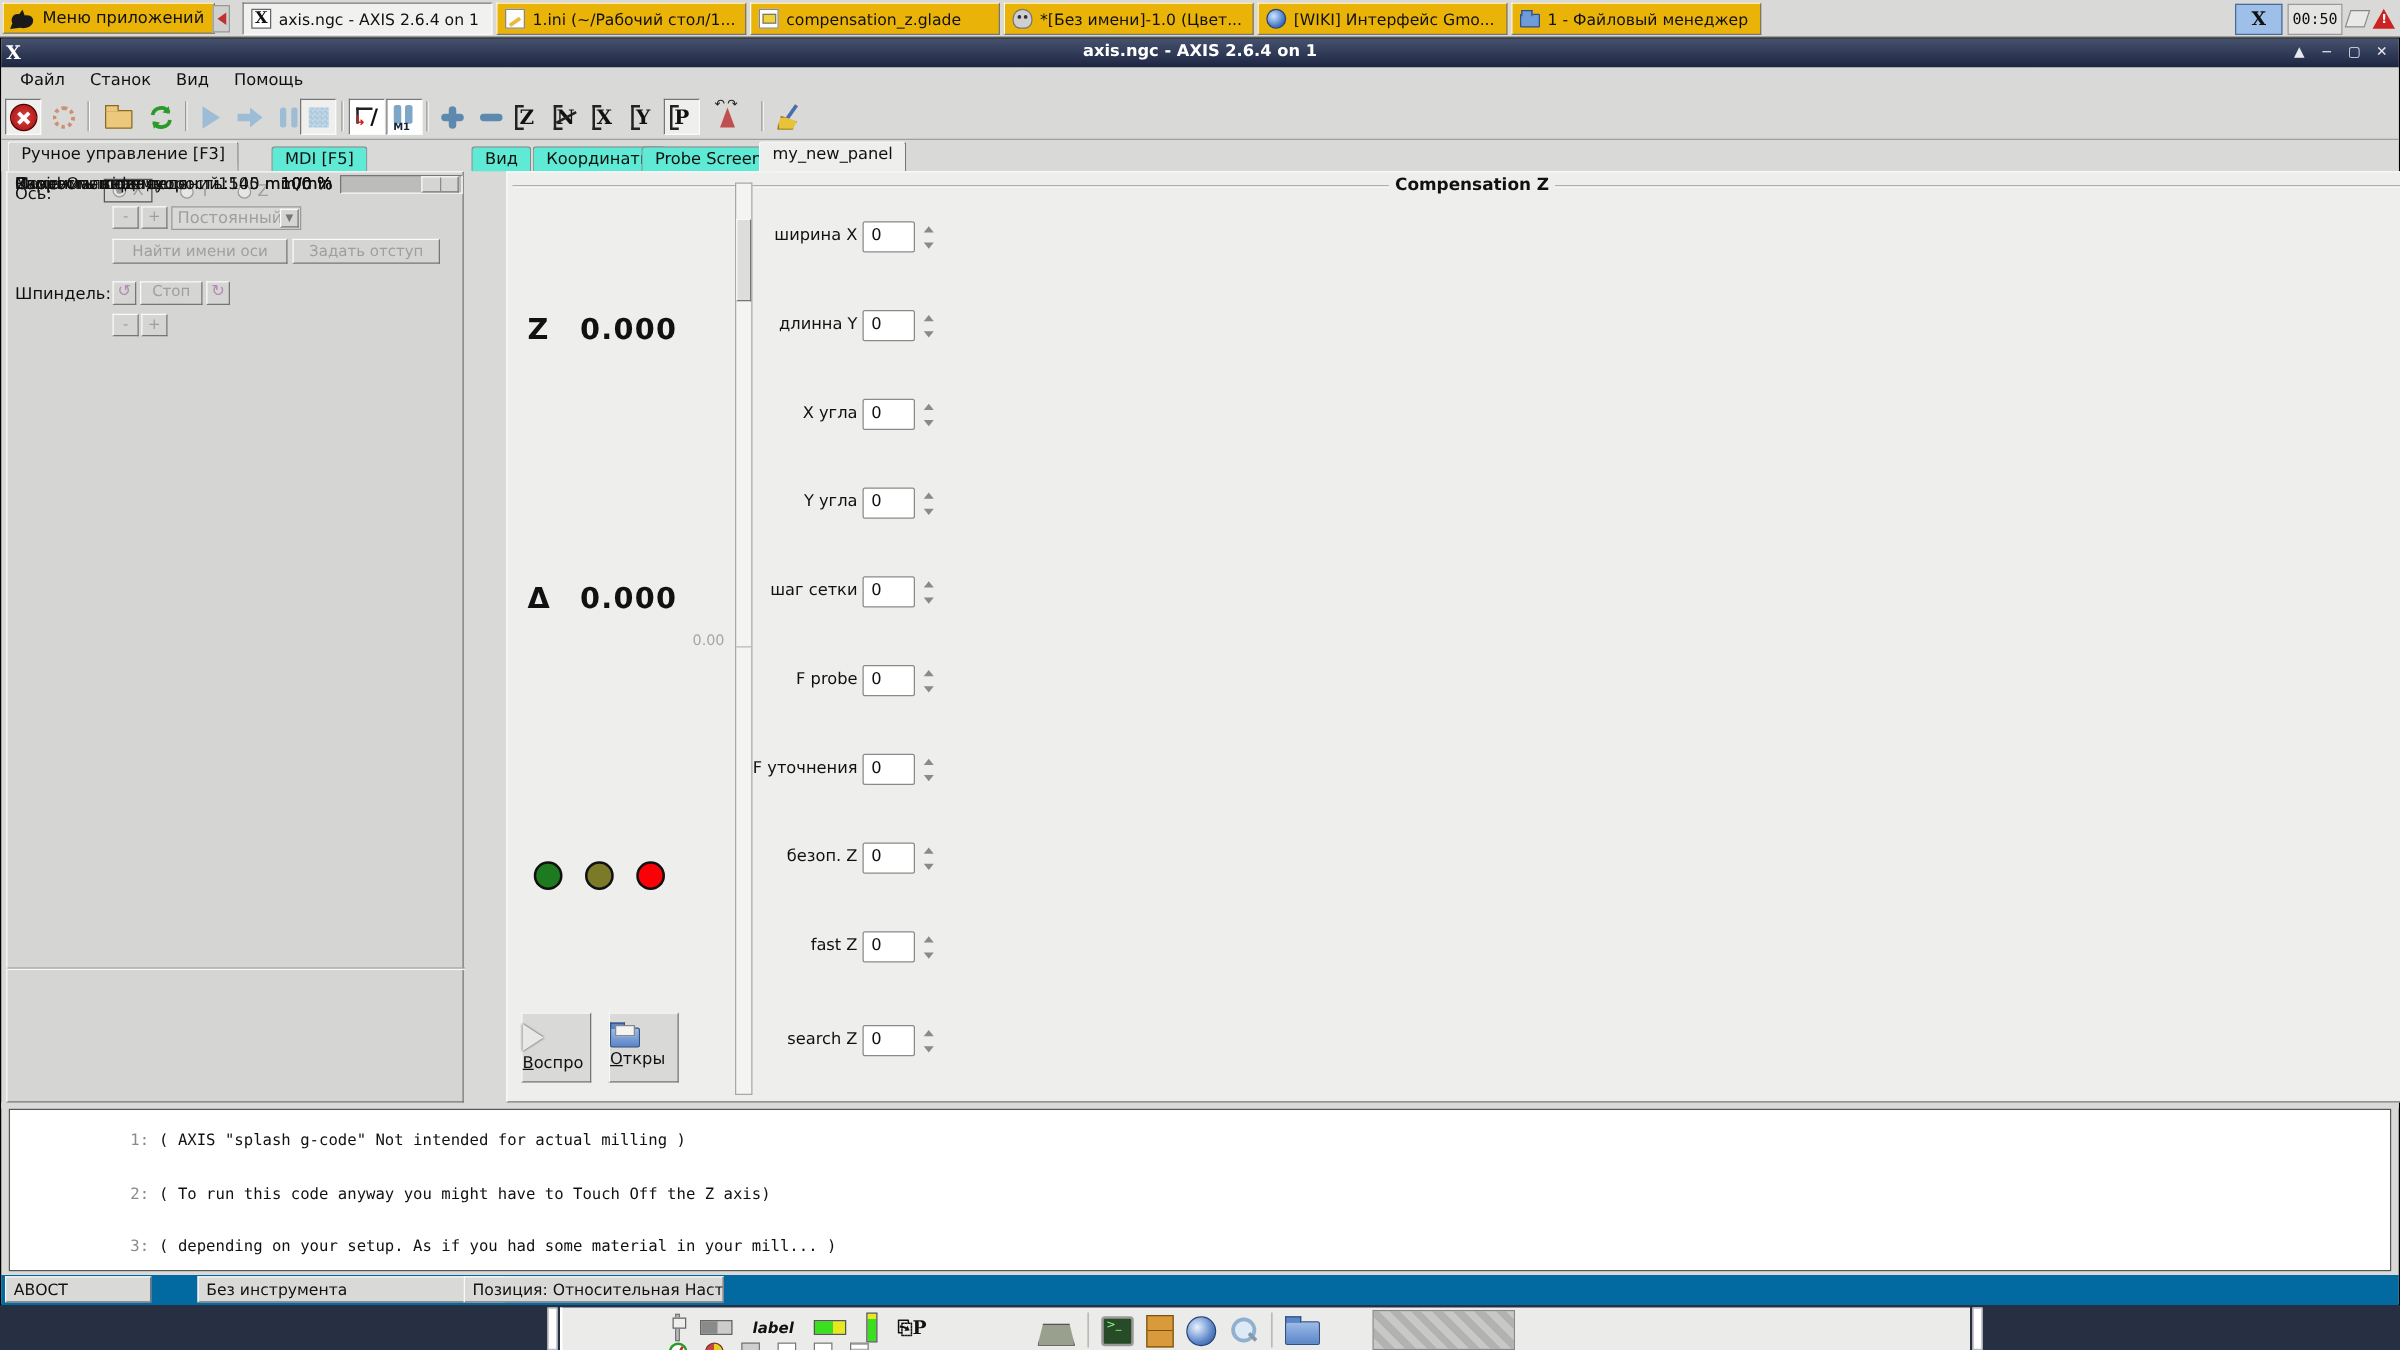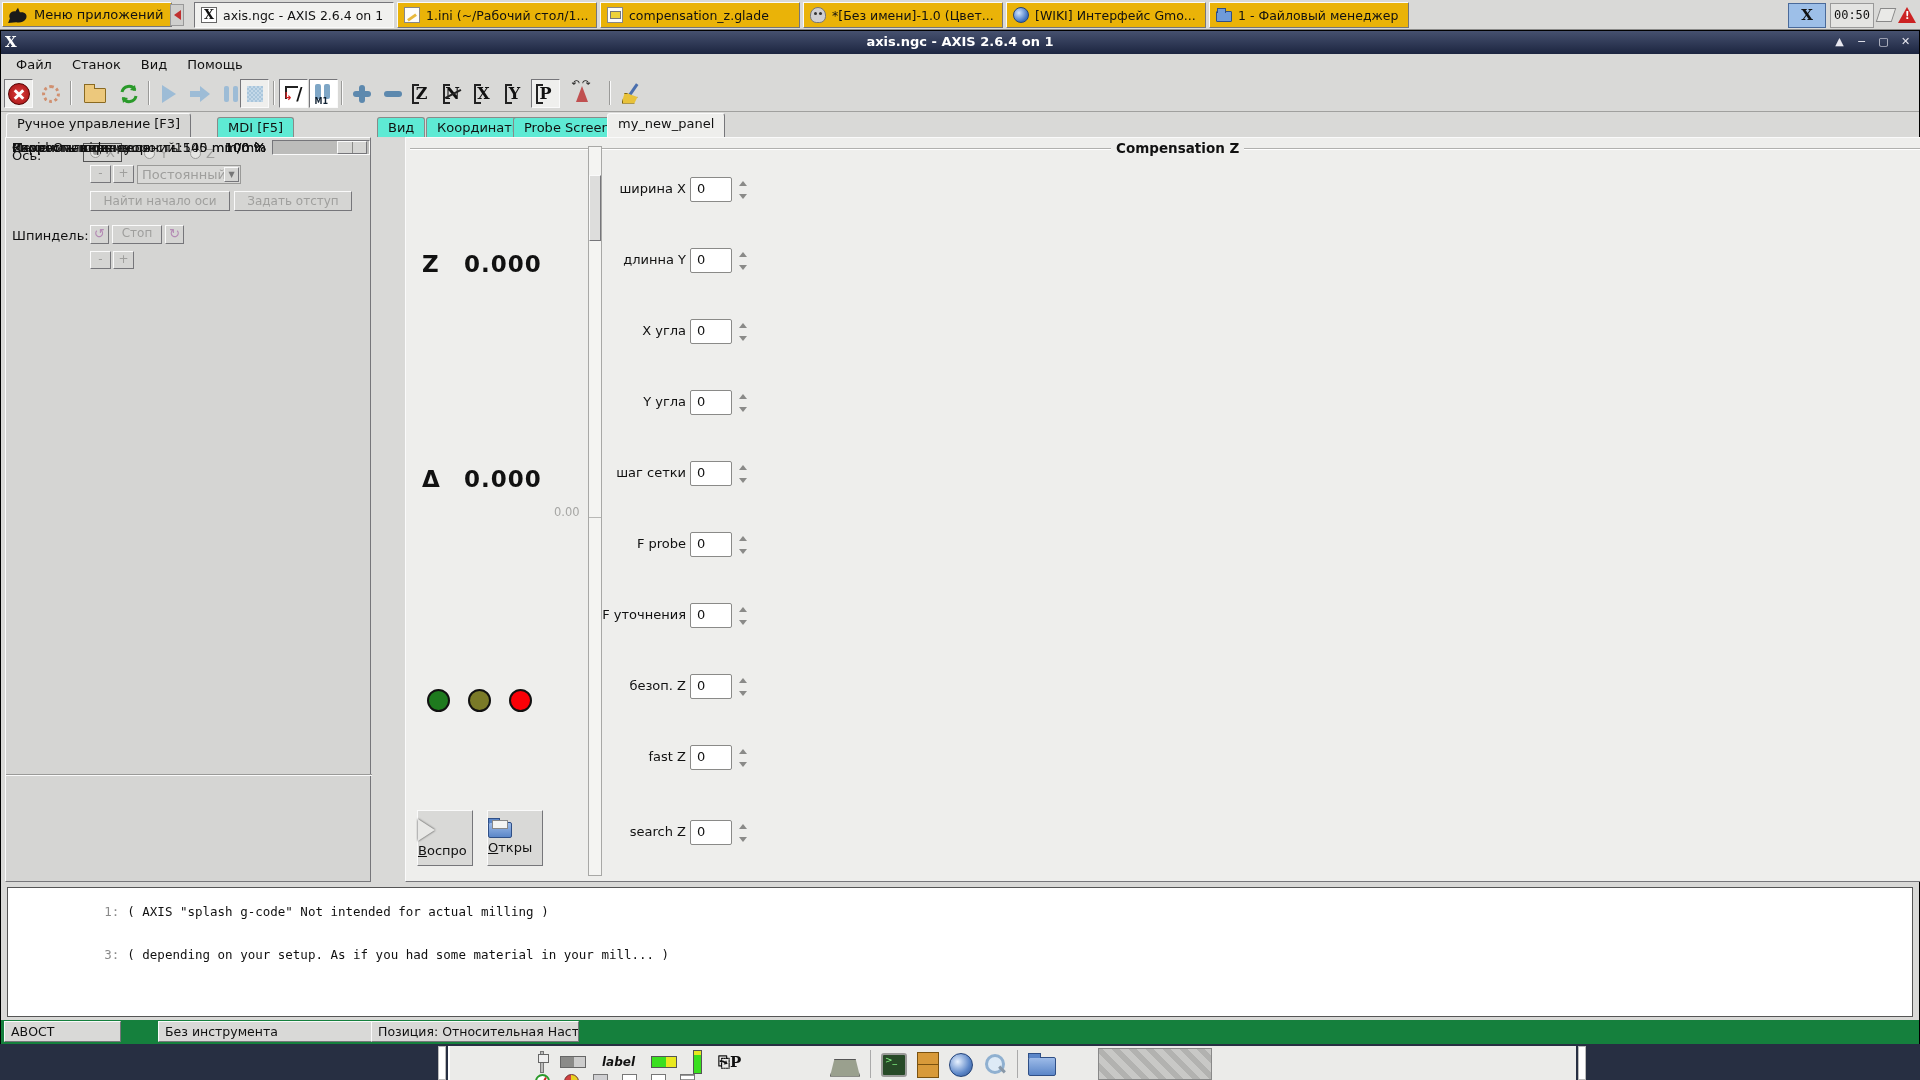--- a/index.html
+++ b/index.html
@@ -231,21 +231,21 @@
 
   
   .sash { position:absolute; left:0; top:851px; width:100%; height:5px; background:#d9d9d7; }
   .gcode { position:absolute; left:6px; top:856px; width:1906px; height:130px; background:#fff;
            border:1px solid #555; font-family:"DejaVu Sans Mono","Liberation Mono",monospace;
            font-size:12.5px; line-height:14.2px; padding:3px 0 0 6px; overflow:hidden; }
   .gline { white-space:pre; }
   .gline .gn { display:inline-block; width:30px; text-align:right; color:#8a8a8a; margin-right:8px; }
 
   
-  .statusbar { position:absolute; left:0; top:989px; width:100%; height:24px; background:#15803d; }
+  .statusbar { position:absolute; left:0; top:989px; width:100%; height:24px; background:#0369a1; }
   .st-cell { position:absolute; top:1px; height:21px; padding:2px 6px; background:#d9d9d7;
              border-top:1px solid #fafafa; border-left:1px solid #fafafa;
              border-bottom:1px solid #76767a; border-right:1px solid #76767a;
              font-size:12.5px; white-space:nowrap; overflow:hidden; }
   .st-cell:nth-of-type(1){ left:3px; width:117px; }
   .st-cell:nth-of-type(2){ left:122px; width:246px;margin-left:35px; }
   .st-cell:nth-of-type(3){ left:370px; width:208px; }
 
   
   .bottom-strip { position:absolute; left:0; top:1044px; width:1920px; height:36px; background:#272f42; }
@@ -470,21 +470,21 @@
           <span>Z</span>
         </span>
 
       <span class="sbtn" style="left:84px; top:27px; width:21px; height:18px">-</span>
       <span class="sbtn" style="left:107px; top:27px; width:21px; height:18px">+</span>
       <span class="combo" style="left:131px; top:27px; width:104px">
         <span>Постоянный</span>
         <span class="arr">▼</span>
       </span>
 
-      <span class="sbtn" style="left:84px; top:53px; width:140px; height:20px; padding-top:2px">Найти начало оси</span>
+      <span class="sbtn" style="left:84px; top:53px; width:140px; height:20px; padding-top:2px">Найти имени оси</span>
       <span class="sbtn" style="left:228px; top:53px; width:118px; height:20px; padding-top:2px">Задать отступ</span>
 
       <span class="lp-label" style="left:6px; top:90px">Шпиндель:</span>
       <span class="sbtn" style="left:84px; top:87px; width:19px; height:19px"><span class="spin-ic">↺</span></span>
       <span class="sbtn" style="left:106px; top:87px; width:50px; height:19px">Стоп</span>
       <span class="sbtn" style="left:159px; top:87px; width:19px; height:19px"><span class="spin-ic">↻</span></span>
 
       <span class="sbtn" style="left:84px; top:113px; width:21px; height:18px">-</span>
       <span class="sbtn" style="left:107px; top:113px; width:21px; height:18px">+</span>
 
@@ -631,20 +631,23 @@
     </div>
 
     <div class="sash"></div>
 
     <div class="gcode">
 
         <div class="gline">
           <span class="gn">1:</span><span>( AXIS "splash g-code" Not intended for actual milling )</span>
         </div>
 
+        <div class="gline">
+          <span class="gn">2:</span><span>( To run this code anyway you might have to Touch Off the Z axis)</span>
+        </div>
 
         <div class="gline">
           <span class="gn">3:</span><span>( depending on your setup. As if you had some material in your mill... )</span>
         </div>
 
       </div>
 
     <div class="statusbar">
 
         <span class="st-cell">АВОСТ</span>

